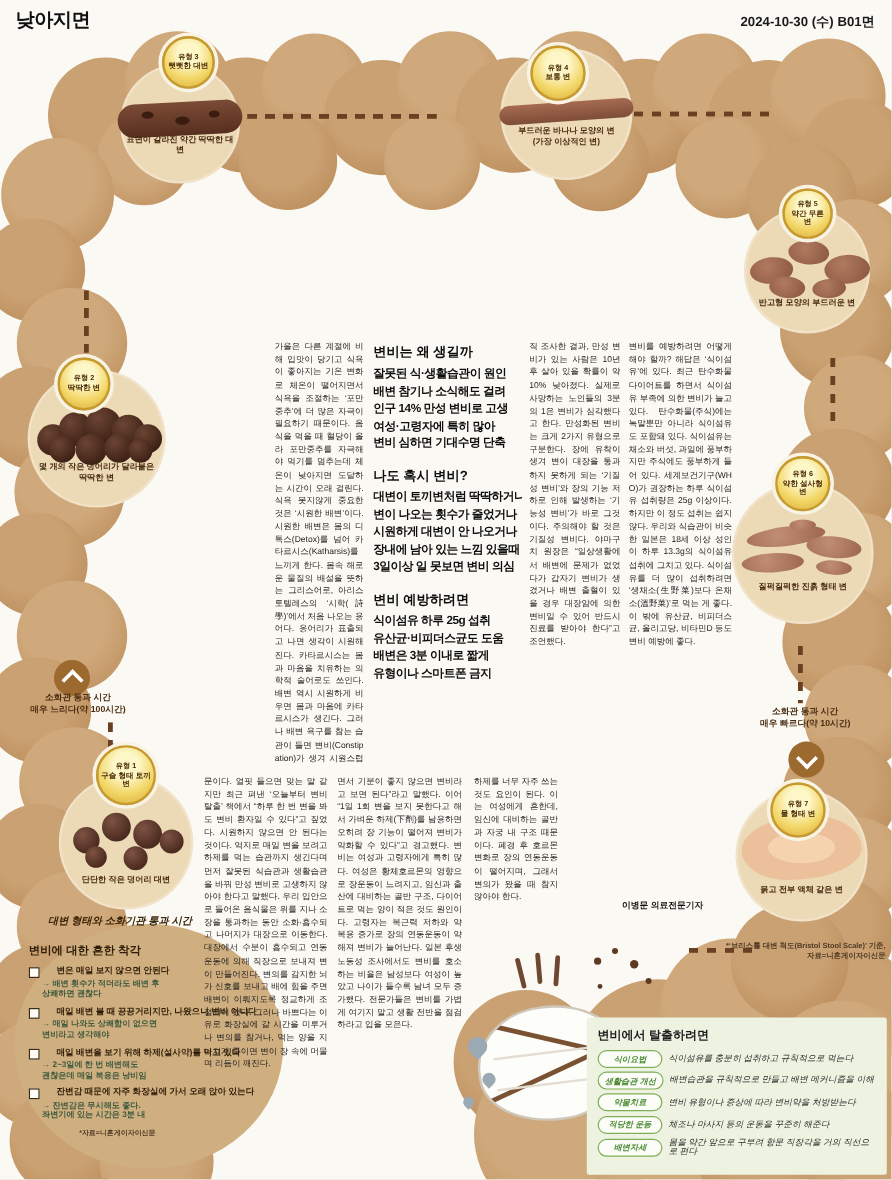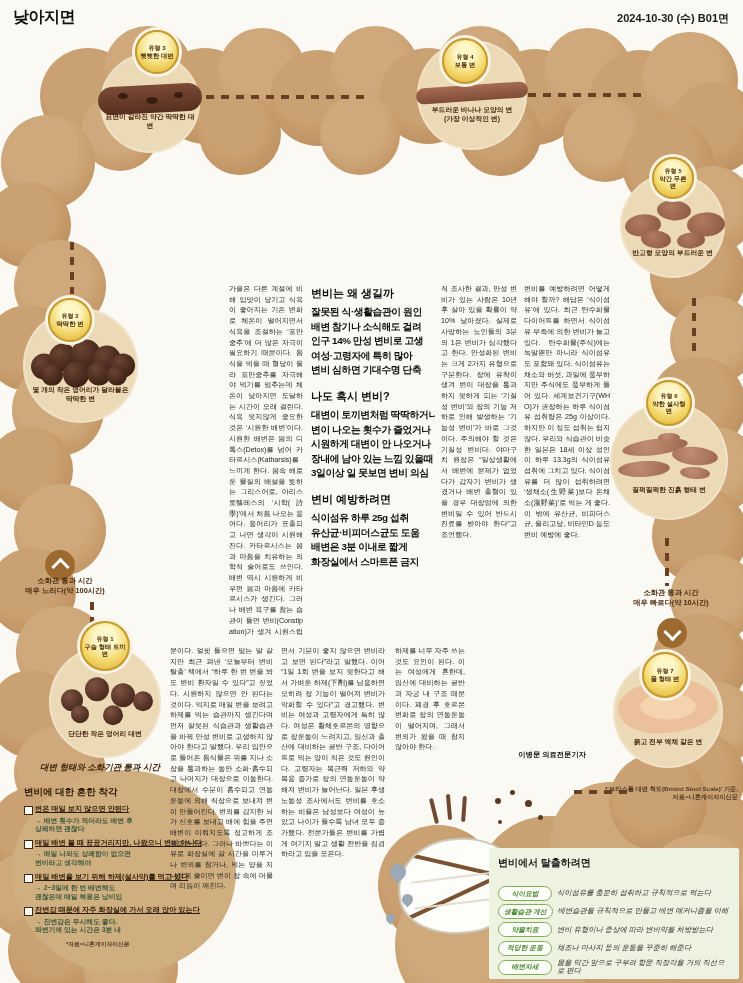--- a/index.html
+++ b/index.html
@@ -41,28 +41,28 @@
   .byline{position:absolute;font-size:7.3px;font-weight:bold;color:#111;text-align:right;z-index:5;}
   
   .summary{position:absolute;left:311px;top:286px;width:124px;height:354px;z-index:5;color:#0e0e0e;overflow:hidden;}
   .sum-title{font-size:11px;font-weight:800;margin:11px 0 4px;}
   .sum-title.first{margin-top:0;}
   .sum-line{font-size:9.8px;line-height:14.6px;font-weight:bold;letter-spacing:-0.4px;white-space:nowrap;}
   
   .mis{position:absolute;left:24px;top:786px;width:194px;z-index:5;color:#2f1d07;}
   .mis-title{font-size:9.5px;font-weight:800;margin-bottom:6px;}
   .mis-item{margin-bottom:5.5px;}
-  .mis-claim{font-size:7.2px;font-weight:bold;line-height:8.8px;display:flex;gap:2px;text-decoration:underline;}
+  .mis-claim{font-size:7.2px;font-weight:bold;line-height:8.8px;display:flex;gap:14px;}
   .mis-box{width:7px;height:7px;border:1.3px solid #3c2a12;background:#fffdf6;flex:none;margin-top:1px;}
   .mis-ans{font-size:6.8px;line-height:8.4px;color:#3d5a3d;margin:1.5px 0 0 11px;font-weight:bold;}
   .mis-src{font-size:5.8px;margin:4px 0 0 42px;color:#4e3925;font-weight:bold;}
   
   .esc{position:absolute;left:489px;top:848px;width:250px;height:131px;background:#edf3e0;z-index:10;
        box-sizing:border-box;padding:8px 9px 6px;border-radius:2px;}
-  .esc-title{font-size:10px;font-weight:800;color:#1c1c1c;margin-bottom:16px;}
+  .esc-title{font-size:10px;font-weight:800;color:#1c1c1c;margin-bottom:5px;}
   .esc-row{display:flex;align-items:center;gap:5px;margin-bottom:3.2px;font-style:italic;}
   .esc-pill{border:1px solid #7fae57;border-radius:8px;background:#fcfdf8;color:#4c8a33;font-size:6.8px;
             font-weight:bold;padding:1.5px 5px;white-space:nowrap;min-width:42px;text-align:center;flex:none;}
   .esc-txt{font-size:7.3px;line-height:8.4px;color:#2c2c2c;}
   
   .mask{position:absolute;left:398px;top:838px;width:118px;height:92px;z-index:5;transform:rotate(-7deg);
         background:#fdfdfa;border:2px solid #cfc8ba;border-radius:48% 52% 46% 54%/52% 48% 55% 45%;overflow:hidden;}
   .strap{position:absolute;height:4px;background:#7a5232;width:150px;left:-15px;}
   .pleat{position:absolute;height:2px;background:#e4ded2;left:12px;right:12px;}
   .mline{position:absolute;width:4px;height:26px;background:#6e4830;border-radius:2px;z-index:5;}
@@ -275,21 +275,21 @@
     <div class="sum-title">나도 혹시 변비?</div>
     <div class="sum-line">대변이 토끼변처럼 딱딱하거나</div>
     <div class="sum-line">변이 나오는 횟수가 줄었거나</div>
     <div class="sum-line">시원하게 대변이 안 나오거나</div>
     <div class="sum-line">장내에 남아 있는 느낌 있을때</div>
     <div class="sum-line">3일이상 일 못보면 변비 의심</div>
     <div class="sum-title">변비 예방하려면</div>
     <div class="sum-line">식이섬유 하루 25g 섭취</div>
     <div class="sum-line">유산균·비피더스균도 도움</div>
     <div class="sum-line">배변은 3분 이내로 짧게</div>
-    <div class="sum-line">화장실에서 스마트폰 금지</div>
+    <div class="sum-line">유형이나 스마트폰 금지</div>
   </div>
 
   <div class="col" style="left:441px;top:284px;width:76px;height:354px;">직 조사한 결과, 만성 변비가 있는 사람은 10년 후 살아 있을 확률이 약 10% 낮아졌다. 실제로 사망하는 노인들의 3분의 1은 변비가 심각했다고 한다. 만성화된 변비는 크게 2가지 유형으로 구분한다. 장에 유착이 생겨 변이 대장을 통과하지 못하게 되는 ‘기질성 변비’와 장의 기능 저하로 인해 발생하는 ‘기능성 변비’가 바로 그것이다. 주의해야 할 것은 기질성 변비다. 야마구치 원장은 “일상생활에서 배변에 문제가 없었다가 갑자기 변비가 생겼거나 배변 출혈이 있을 경우 대장암에 의한 변비일 수 있어 반드시 진료를 받아야 한다”고 조언했다.</div>
   <div class="col" style="left:524px;top:284px;width:86px;height:354px;">변비를 예방하려면 어떻게 해야 할까? 해답은 ‘식이섬유’에 있다. 최근 탄수화물 다이어트를 하면서 식이섬유 부족에 의한 변비가 늘고 있다. 탄수화물(주식)에는 녹말뿐만 아니라 식이섬유도 포함돼 있다. 식이섬유는 채소와 버섯, 과일에 풍부하지만 주식에도 풍부하게 들어 있다. 세계보건기구(WHO)가 권장하는 하루 식이섬유 섭취량은 25g 이상이다. 하지만 이 정도 섭취는 쉽지 않다. 우리와 식습관이 비슷한 일본은 18세 이상 성인이 하루 13.3g의 식이섬유 섭취에 그치고 있다. 식이섬유를 더 많이 섭취하려면 ‘생채소(生野菜)보다 온채소(溫野菜)’로 먹는 게 좋다. 이 밖에 유산균, 비피더스균, 올리고당, 비타민D 등도 변비 예방에 좋다.</div>
 
   <div class="col" style="left:170px;top:646px;width:103px;height:330px;">문이다. 얼핏 들으면 맞는 말 같지만 최근 펴낸 ‘오늘부터 변비 탈출’ 책에서 “하루 한 번 변을 봐도 변비 환자일 수 있다”고 짚었다. 시원하지 않으면 안 된다는 것이다. 억지로 매일 변을 보려고 하제를 먹는 습관까지 생긴다며 먼저 잘못된 식습관과 생활습관을 바꿔 만성 변비로 고생하지 않아야 한다고 말했다. 우리 입안으로 들어온 음식물은 위를 지나 소장을 통과하는 동안 소화·흡수되고 나머지가 대장으로 이동한다. 대장에서 수분이 흡수되고 연동운동에 의해 직장으로 보내져 변이 만들어진다. 변의를 감지한 뇌가 신호를 보내고 배에 힘을 주면 배변이 이뤄지도록 정교하게 조절되어 있다. 그러나 바쁘다는 이유로 화장실에 갈 시간을 미루거나 변의를 참거나, 먹는 양을 지나치게 줄이면 변이 장 속에 머물며 리듬이 깨진다.</div>
   <div class="col" style="left:281px;top:646px;width:104px;height:330px;">면서 기분이 좋지 않으면 변비라고 보면 된다”라고 말했다. 이어 “1일 1회 변을 보지 못한다고 해서 가벼운 하제(下劑)를 남용하면 오히려 장 기능이 떨어져 변비가 악화할 수 있다”고 경고했다. 변비는 여성과 고령자에게 특히 많다. 여성은 황체호르몬의 영향으로 장운동이 느려지고, 임신과 출산에 대비하는 골반 구조, 다이어트로 먹는 양이 적은 것도 원인이다. 고령자는 복근력 저하와 약 복용 증가로 장의 연동운동이 약해져 변비가 늘어난다. 일본 후생노동성 조사에서도 변비를 호소하는 비율은 남성보다 여성이 높았고 나이가 들수록 남녀 모두 증가했다. 전문가들은 변비를 가볍게 여기지 말고 생활 전반을 점검하라고 입을 모은다.</div>
   <div class="col" style="left:395px;top:646px;width:70px;height:150px;">하제를 너무 자주 쓰는 것도 요인이 된다. 이는 여성에게 흔한데, 임신에 대비하는 골반과 자궁 내 구조 때문이다. 폐경 후 호르몬 변화로 장의 연동운동이 떨어지며, 그래서 변의가 왔을 때 참지 않아야 한다.</div>
   <div class="byline" style="left:474px;top:750px;width:112px;">이병문 의료전문기자</div>
 

